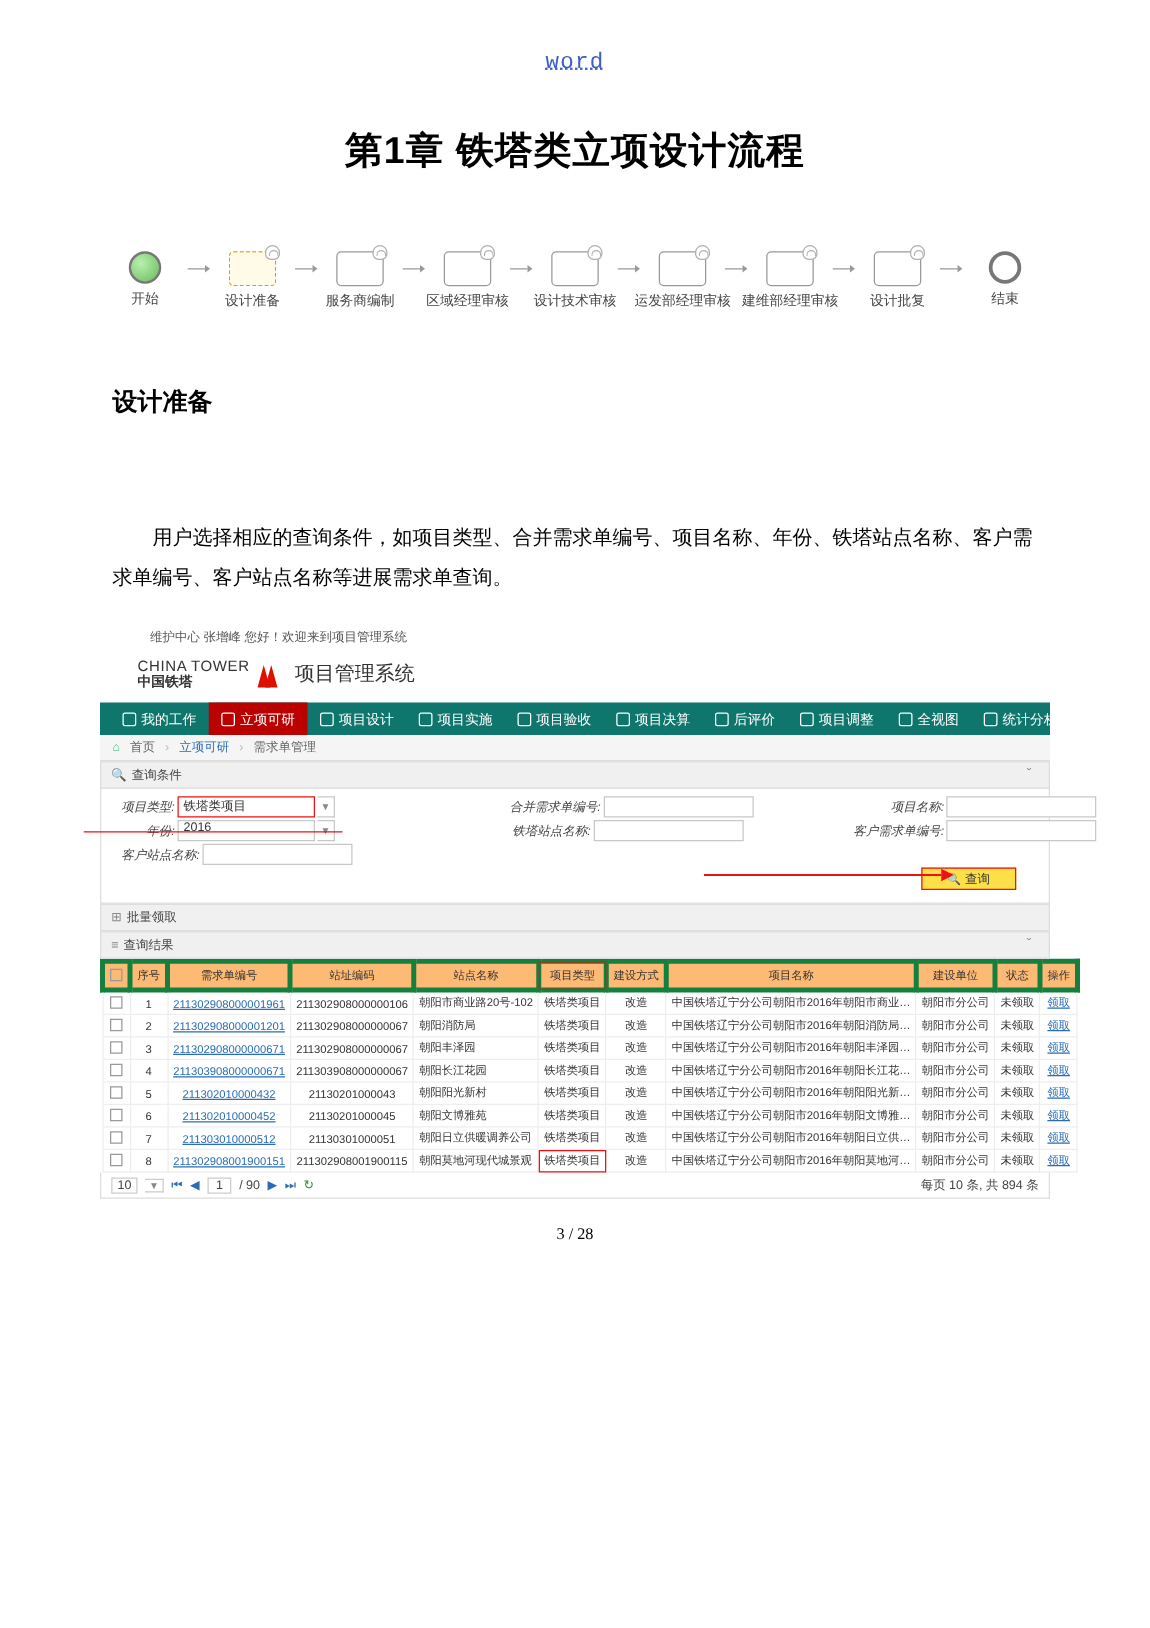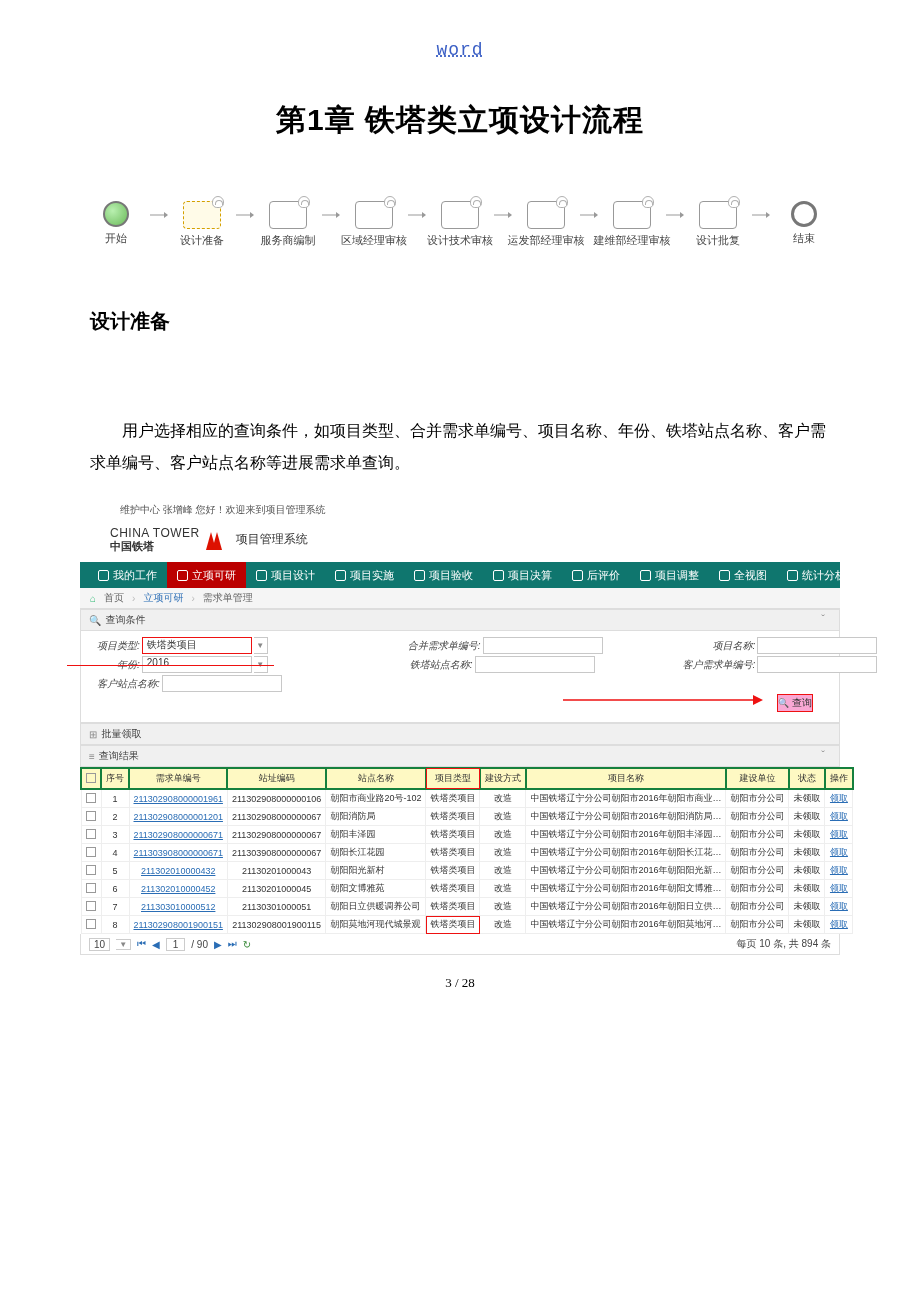--- a/index.html
+++ b/index.html
@@ -24,44 +24,44 @@
   
   .ui { font-family:"Microsoft YaHei","微软雅黑",sans-serif; border:0; font-size:10px; color:#333; margin:0 -10px 20px; }
   .ui-top { padding:4px 40px; font-size:10px; color:#555; }
   .ui-brand { display:flex; align-items:center; gap:6px; padding:6px 30px 10px; }
   .brand-txt { font-size:11px; line-height:1.1; }
   .brand-en { font-weight:400; font-size:12px; letter-spacing:.5px; }
   .brand-cn { font-weight:700; font-size:11px; }
   .brand-logo { width:18px; height:20px; position:relative; }
   .brand-logo::before,.brand-logo::after { content:""; position:absolute; bottom:0; width:0; height:0; border-left:5px solid transparent; border-right:5px solid transparent; border-bottom:18px solid #d10; }
   .brand-logo::after { left:6px; }
-  .brand-sys { margin-left:6px; font-size:12px; color:#333; }
+  .brand-sys { margin-left:6px; font-size:16px; color:#333; }
   .navbar { background:#0f766e; display:flex; padding:0 8px; height:26px; align-items:stretch; }
   .navitem { color:#fff; font-size:11px; display:flex; align-items:center; padding:0 10px; gap:4px; white-space:nowrap; }
   .navitem.active { background:#b00; }
   .navicon { width:11px; height:11px; border:1px solid #fff; border-radius:2px; display:inline-block; position:relative; }
   .crumbs { background:#f5f5f5; border-bottom:1px solid #ddd; padding:3px 10px; font-size:10px; color:#666; display:flex; align-items:center; gap:8px; }
   .crumbs .sep { color:#bbb; }
   .panel-hdr { background:#f0f0f0; border:1px solid #ddd; padding:3px 8px; font-size:10px; color:#444; display:flex; align-items:center; gap:4px; }
   .panel-hdr .pi { color:#888; }
   .search-form { border:1px solid #ddd; border-top:none; padding:6px 16px 10px; position:relative; }
   .frow { display:flex; gap:30px; margin-bottom:2px; flex-wrap:nowrap; }
   .fld { display:flex; align-items:center; gap:2px; font-size:10px; }
   .fld label { color:#444; white-space:nowrap;font-style:italic; }
   .fld .inp { border:1px solid #c8c8c8; height:17px; font-size:10px; padding:0 4px; background:#fff; }
   .fld .inp.sel { width:110px; }
   .fld .inp.txt { width:120px; }
   .redbox { border:1px solid #e11 !important; }
   .strike-year { position:relative; }
   .strike-year::after { content:""; position:absolute; left:-30px; right:-6px; top:50%; height:0; border-top:1.5px solid #e11; }
   .search-btn-row { text-align:right; margin-top:2px; padding-right:10px; position:relative; }
-  .search-btn { display:inline-block; border:1px solid #c8c8c8; padding:1px 0; font-size:10px; background:#f9a8d4; }
+  .search-btn { display:inline-block; border:1px solid #c8c8c8; padding:1px 20px; font-size:10px; background:#fde047; }
   .red-arrow { position:absolute; right:60px; top:-4px; width:200px; height:20px; }
   .tbl { width:100%; border-collapse:collapse; font-size:9px; }
-  .tbl th { background:#fef9c3; border:2px solid #15803d; padding:3px 4px; font-weight:400; color:#333; white-space:nowrap; }
+  .tbl th { background:#fdba74; border:4px solid #15803d; padding:3px 4px; font-weight:400; color:#333; white-space:nowrap; }
   .tbl td { border:1px solid #eee; padding:2px 4px; white-space:nowrap; color:#333; text-align:center; }
   .tbl td.l { text-align:left; }
   .tbl .lk { color:#2a6db5; text-decoration:underline; }
   .tbl .redcell { outline:1px solid #e11; outline-offset:-1px; }
   .cb { width:10px; height:10px; border:1px solid #999; display:inline-block; }
   .pager { display:flex; align-items:center; gap:4px; padding:3px 8px; border:1px solid #ddd; border-top:none; font-size:10px; color:#444; justify-content:space-between; }
   .pager-l { display:flex; align-items:center; gap:6px; }
   .pbtn { color:#2a6db5; }
   .para2 { font-size:16px; line-height:2; text-indent:2em; margin-top:60px; }
   .pgnum { text-align:center; font-size:13px; font-family:"Times New Roman","SimSun"; margin-top:8px; }

